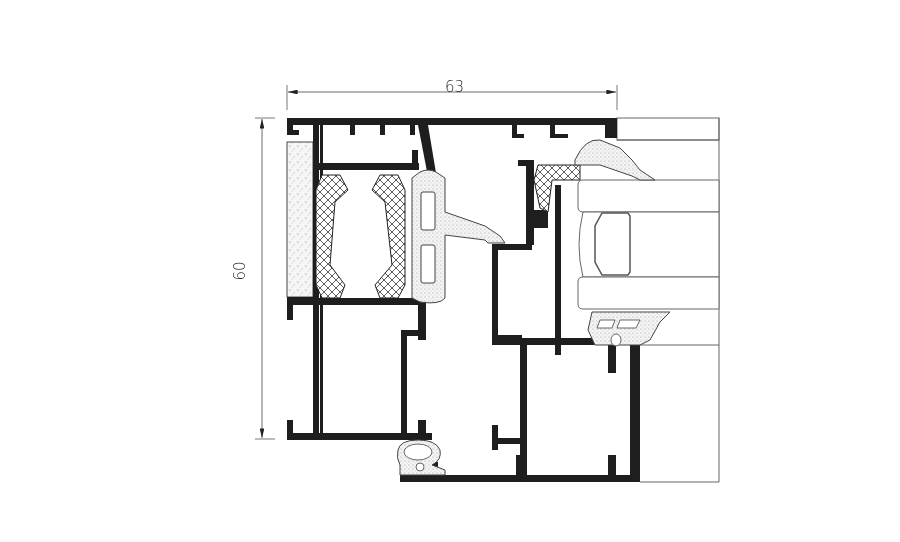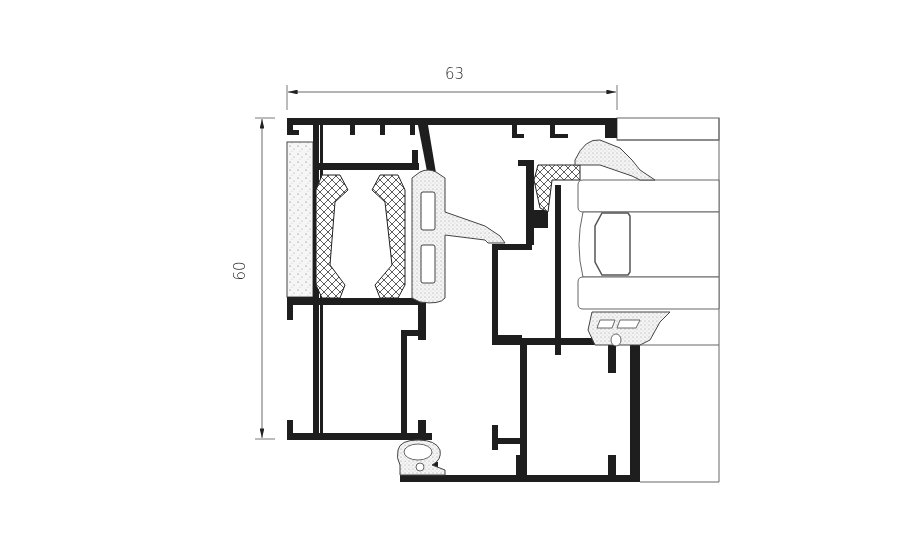--- a/index.html
+++ b/index.html
@@ -1,19 +1,19 @@
 <!DOCTYPE html>
 <html><head>
 <meta charset="utf-8">
 <style>
   html,body{margin:0;padding:0;background:#ffffff;}
   body{width:900px;height:542px;position:relative;overflow:hidden;font-family:"Liberation Sans",sans-serif;}
   #canvas{position:absolute;left:0;top:0;width:900px;height:542px;}
   .dim-label{position:absolute;font-family:"DejaVu Sans",sans-serif;font-size:15px;color:#2a2a2a;font-weight:300;}
-  #dim-width-label{left:445px;top:65px;}
+  #dim-width-label{left:445px;top:78px;}
   #dim-height-label{left:230px;top:262px;transform:rotate(-90deg);transform-origin:center;}
 </style>
 </head>
 <body>
 
 <svg id="canvas" viewBox="0 0 900 542" xmlns="http://www.w3.org/2000/svg">
   <defs>
     <pattern id="dots" width="4" height="4" patternUnits="userSpaceOnUse">
       <rect width="4" height="4" fill="#f4f4f4"></rect>
       <circle cx="1" cy="1" r="0.5" fill="#888"></circle>

